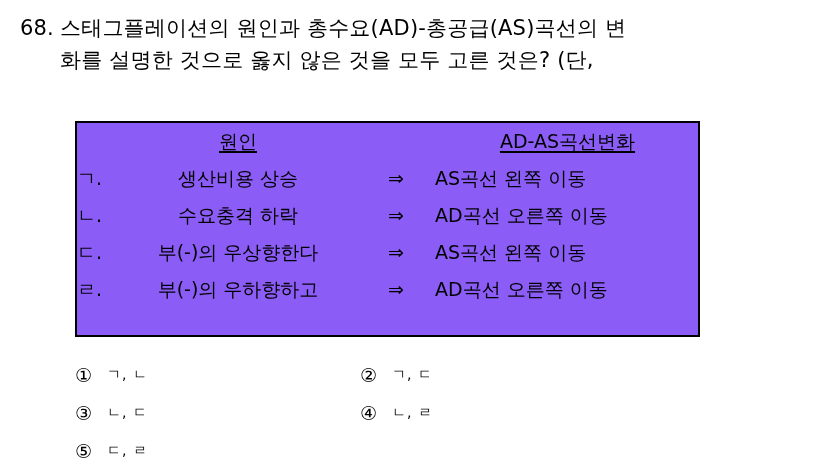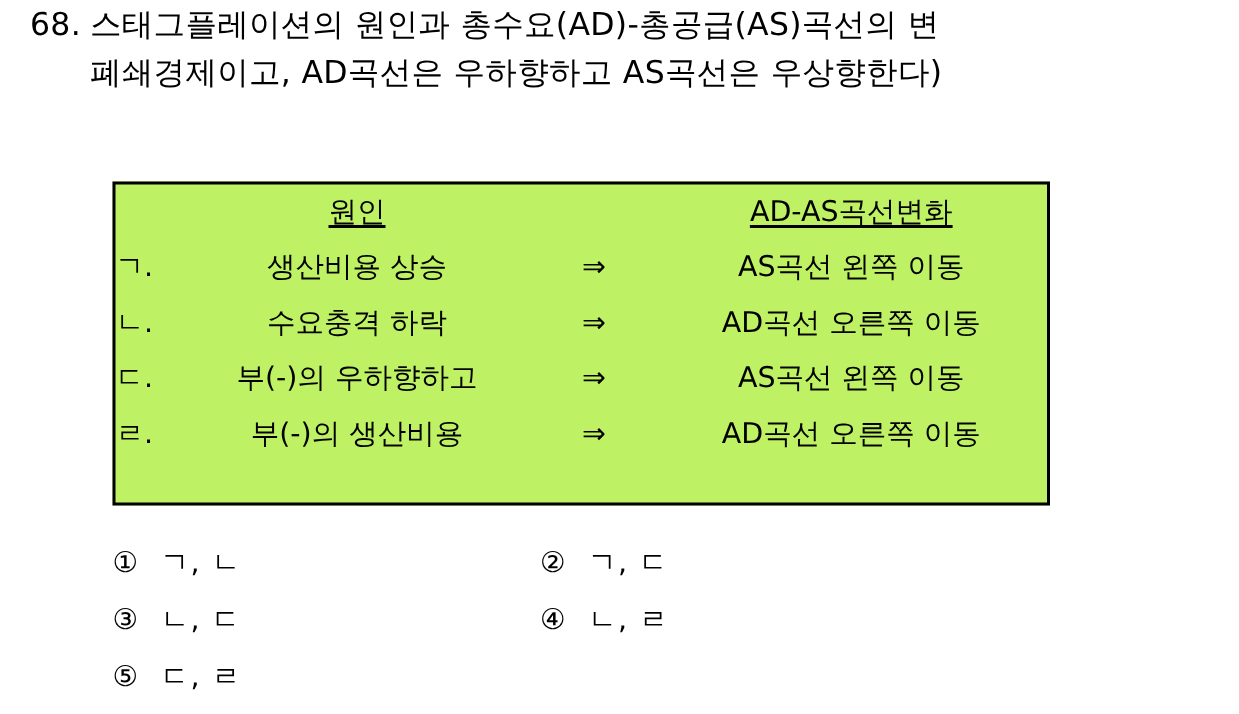--- a/index.html
+++ b/index.html
@@ -13,21 +13,21 @@
     position: relative;
     font-family: "DejaVu Sans", "Liberation Sans", sans-serif;
     color: #000000;
     overflow: hidden;
   }
 
   
   #question-stem {
     position: absolute;
     left: 20px;
-    top: 0;
+    top: 12px;
     width: 790px;
   }
   .stem-line {
     display: block;
     white-space: pre;
     font-size: 21px;
     line-height: 32px;
     letter-spacing: 0.2px;
   }
   .stem-line.indent {
@@ -41,41 +41,41 @@
 
   
   #cause-effect-box {
     position: absolute;
     left: 75px;
     top: 121px;
     width: 625px;
     height: 216px;
     border: 2px solid #000000;
     box-sizing: border-box;
-    background: #bef264;
+    background: #8b5cf6;
   }
   #cause-effect-table {
     width: 100%;
     border-collapse: collapse;
     table-layout: fixed;
   }
   #cause-effect-table td,
   #cause-effect-table th {
     padding: 0;
     font-weight: normal;
     font-size: 19px;
     line-height: 37px;
     height: 37px;
     vertical-align: middle;
     white-space: pre;
   }
   .col-mark   { width: 42px;  text-align: left;   padding-left: 22px; }
   .col-cause  { width: 238px; text-align: center; }
   .col-arrow  { width: 78px;  text-align: center; }
-  .col-effect { width: 265px; text-align: center; }
+  .col-effect { width: 265px; text-align: left; }
 
   .hdr-row td { height: 40px; line-height: 40px; padding-top: 4px; }
   .hdr-underline {
     text-decoration: underline;
     text-underline-offset: 3px;
     text-decoration-thickness: 2px;
     font-size: 19px;
   }
   .hdr-cause-cell { text-align: center; }
   .hdr-effect-cell { text-align: center; padding-right: 10px; margin-top: 18px; }
@@ -102,30 +102,30 @@
   .choice.left-col  { width: 285px; }
   .choice.right-col { width: 285px; }
   .choice-num {
     display: inline-block;
     width: 32px;
     font-size: 19px;
     line-height: 19px;
   }
   .choice-text {
     display: inline-block;
-    font-size: 19px;
+    font-size: 14px;
     letter-spacing: 1px;
   }
 </style>
 </head>
 <body>
 
 <div id="question-stem">
   <div class="stem-line"><span class="qnum">68.</span><span>스태그플레이션의 원인과 총수요(AD)-총공급(AS)곡선의 변</span></div>
-  <div class="stem-line indent"><span>폐쇄경제이고, AD곡선은 우하향하고 AS곡선은 우상향한다)</span></div>
+  <div class="stem-line indent"><span>화를 설명한 것으로 옳지 않은 것을 모두 고른 것은? (단,</span></div>
 </div>
 
 <div id="cause-effect-box">
   <table id="cause-effect-table">
     <tbody>
         <tr class="hdr-row">
       <td class="col-mark"></td>
       <td class="col-cause hdr-cause-cell"><span class="hdr-underline">원인</span></td>
       <td class="col-arrow"></td>
       <td class="col-effect hdr-effect-cell"><span class="hdr-underline">AD-AS곡선변화</span></td>
@@ -137,27 +137,27 @@
       <td class="col-effect">AS곡선 왼쪽 이동</td>
     </tr>
     <tr>
       <td class="col-mark">ㄴ.</td>
       <td class="col-cause">수요충격 하락</td>
       <td class="col-arrow arrow-glyph">⇒</td>
       <td class="col-effect">AD곡선 오른쪽 이동</td>
     </tr>
     <tr>
       <td class="col-mark">ㄷ.</td>
-      <td class="col-cause">부(-)의 우하향하고</td>
+      <td class="col-cause">부(-)의 우상향한다</td>
       <td class="col-arrow arrow-glyph">⇒</td>
       <td class="col-effect">AS곡선 왼쪽 이동</td>
     </tr>
     <tr>
       <td class="col-mark">ㄹ.</td>
-      <td class="col-cause">부(-)의 생산비용</td>
+      <td class="col-cause">부(-)의 우하향하고</td>
       <td class="col-arrow arrow-glyph">⇒</td>
       <td class="col-effect">AD곡선 오른쪽 이동</td>
     </tr>
   </tbody>
     </table>
 </div>
 
 <div id="answer-choices">
   <div class="choice-row">
     <div class="choice left-col">

